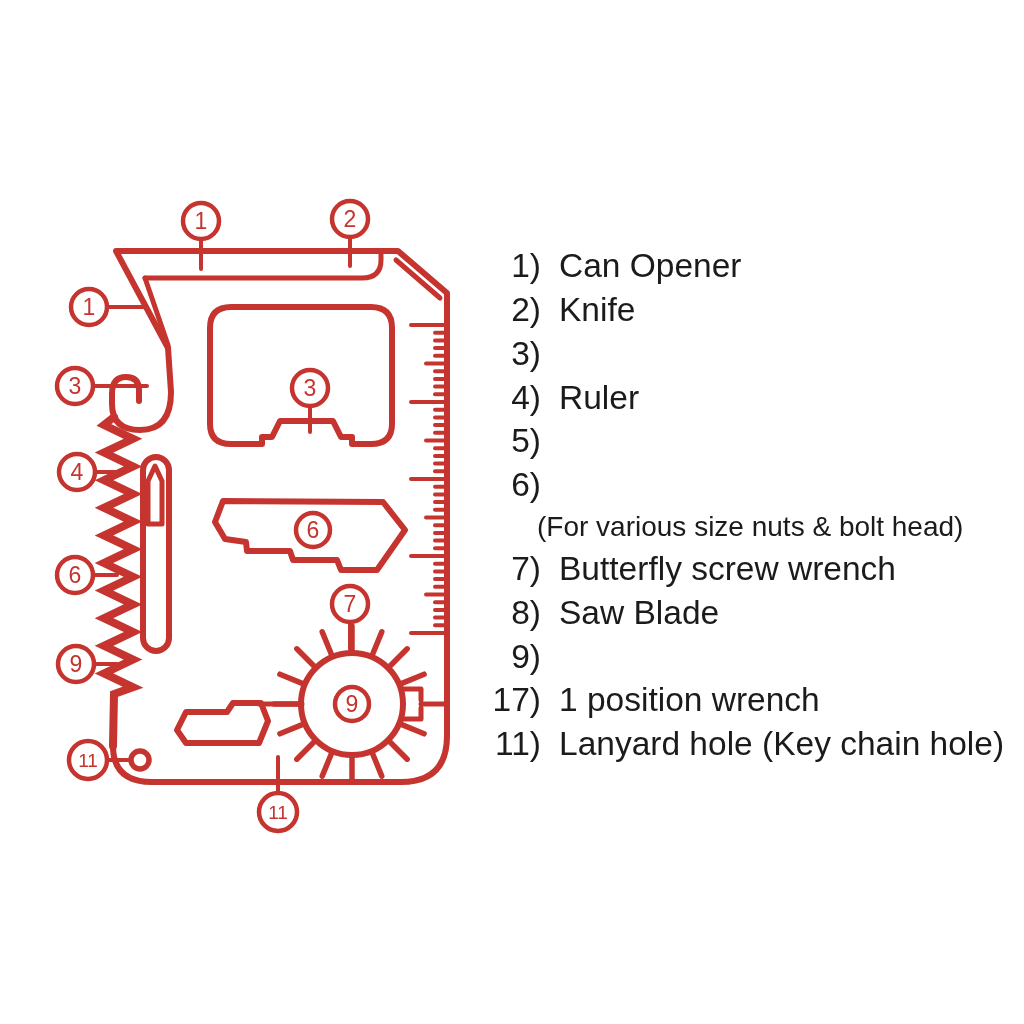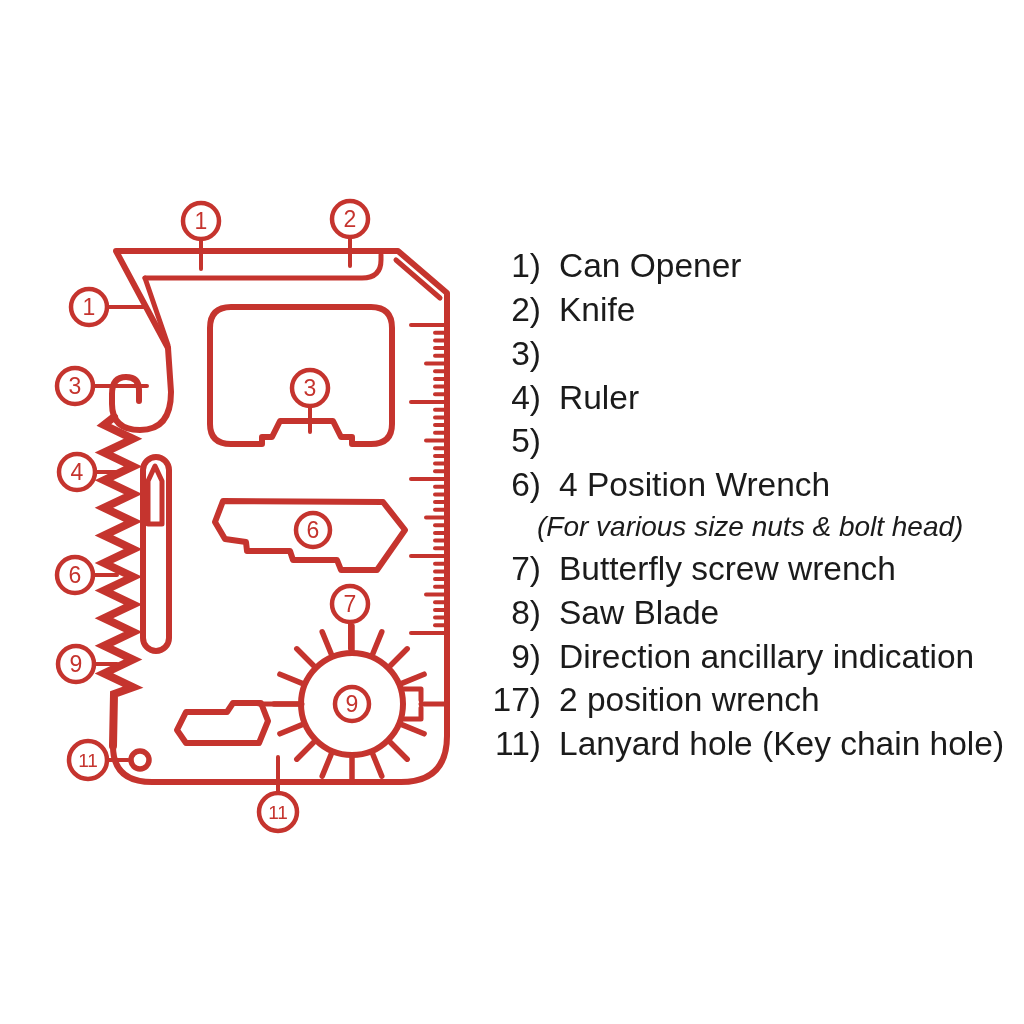--- a/index.html
+++ b/index.html
@@ -9,21 +9,21 @@
   }
   .art{position:absolute;left:0;top:0;width:1024px;height:1024px;}
   .legend{
     position:absolute;left:486px;top:244px;color:#1b1b1b;
     font-size:33.5px;line-height:1;
   }
   .lrow{display:flex;align-items:center;height:43.8px;white-space:nowrap;}
   .lrow .num{display:inline-block;width:55px;text-align:right;}
   .lrow .lbl{margin-left:18px;}
   .nrow{display:flex;align-items:center;height:40px;padding-left:51px;
-        font-size:28px;white-space:nowrap;font-style:italic;}
+        font-size:28px;white-space:nowrap;}
   svg text.co{fill:#c5342e;font-family:"Liberation Sans",sans-serif;font-size:23px;text-anchor:middle;}
   svg text.co.small{font-size:19px;}
 </style>
 </head>
 <body>
 
 <div class="stage">
 
   <svg class="art" viewBox="0 0 1024 1024">
     <g fill="none" stroke="#c5342e" stroke-width="6" stroke-linecap="round" stroke-linejoin="round">
@@ -204,37 +204,35 @@
     </div>
     <div class="lrow">
       <span class="num">4)</span>
       <span class="lbl">Ruler</span>
     </div>
     <div class="lrow">
       <span class="num">5)</span>
     </div>
     <div class="lrow">
       <span class="num">6)</span>
-      <span class="lbl">4 Position Wrench</span>
     </div>
     <div class="nrow">(For various size nuts &amp; bolt head)</div>
     <div class="lrow">
       <span class="num">7)</span>
       <span class="lbl">Butterfly screw wrench</span>
     </div>
     <div class="lrow">
       <span class="num">8)</span>
       <span class="lbl">Saw Blade</span>
     </div>
     <div class="lrow">
       <span class="num">9)</span>
-      <span class="lbl">Direction ancillary indication</span>
     </div>
     <div class="lrow">
       <span class="num">17)</span>
-      <span class="lbl">2 position wrench</span>
+      <span class="lbl">1 position wrench</span>
     </div>
     <div class="lrow">
       <span class="num">11)</span>
       <span class="lbl">Lanyard hole (Key chain hole)</span>
     </div>
   </div>
 </div>
 
 </body></html>

